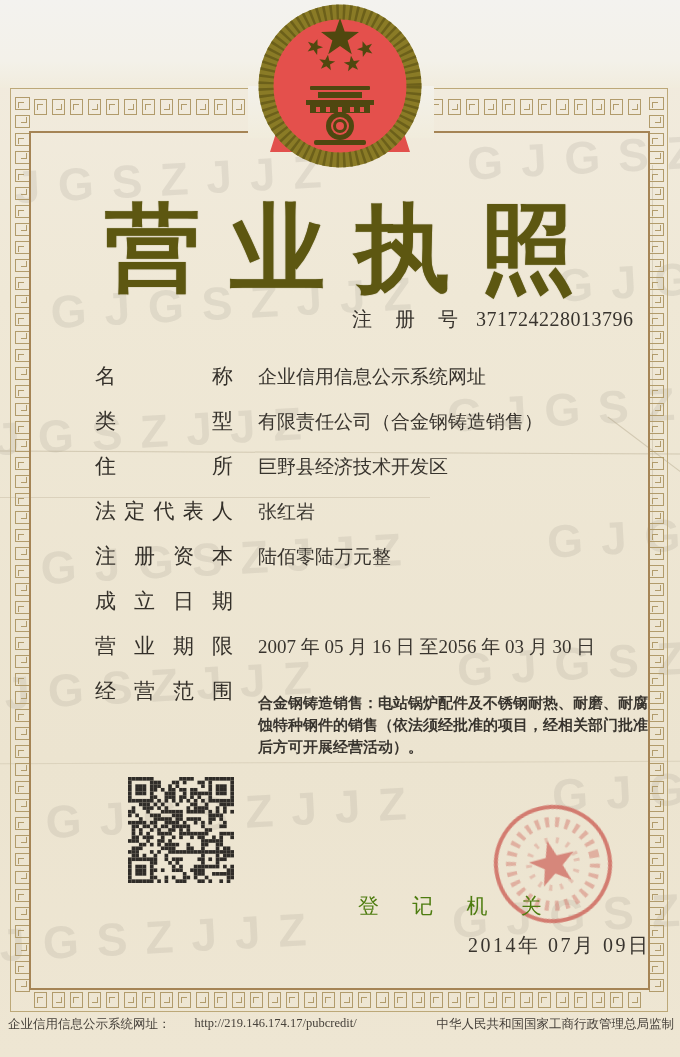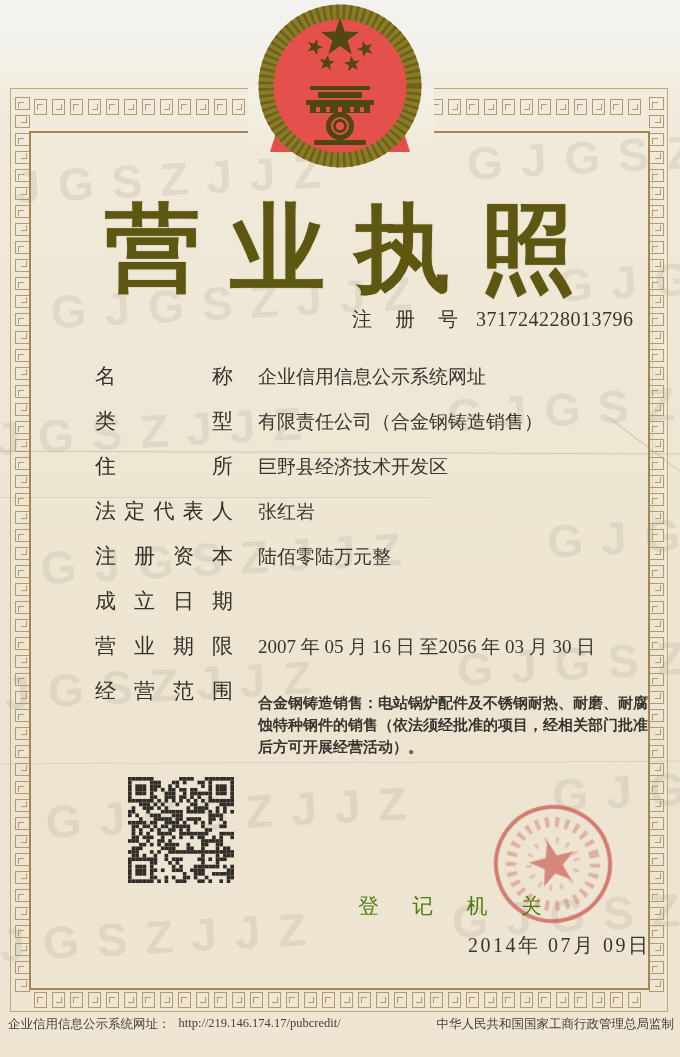--- a/index.html
+++ b/index.html
@@ -80,21 +80,21 @@
 
   
   .registrar{position:absolute;left:358px;top:892px;font-size:21px;
     letter-spacing:14px;color:#4d7c0f;}
   .issue-date{position:absolute;left:468px;top:932px;font-size:20px;
     letter-spacing:2.5px;color:var(--ink);}
 
   
   .footer{position:absolute;left:8px;right:6px;top:1016px;display:flex;
     justify-content:space-between;font-size:12.5px;color:#46413a;}
-  .footer .site{display:flex;gap:8px;}
+  .footer .site{display:flex;gap:24px;}
 </style>
 </head>
 <body>
 
 <div class="top-strip"></div>
 <div id="wm-layer">
     <div class="wm-row" style="top: 140px; left: -40px;">GJGSZJJZ  GJGSZJJZ</div>
     <div class="wm-row" style="top: 262px; left: 50px;">GJGSZJJZ  GJGSZJJZ</div>
     <div class="wm-row" style="top: 392px; left: -60px;">GJGSZJJZ  GJGSZJJZ</div>
     <div class="wm-row" style="top: 518px; left: 40px;">GJGSZJJZ  GJGSZJJZ</div>

